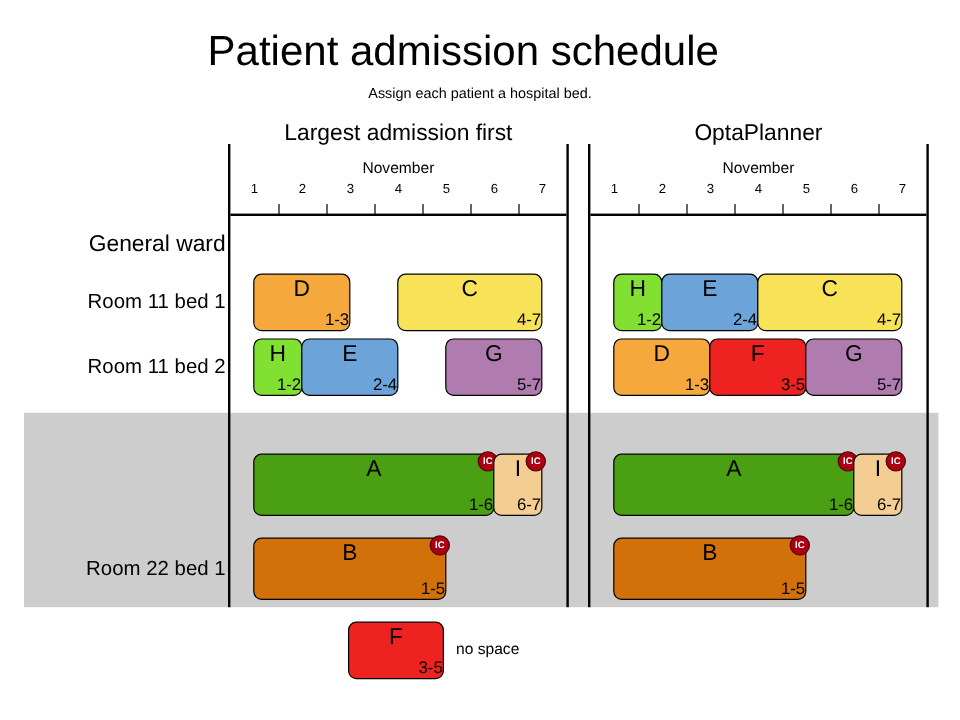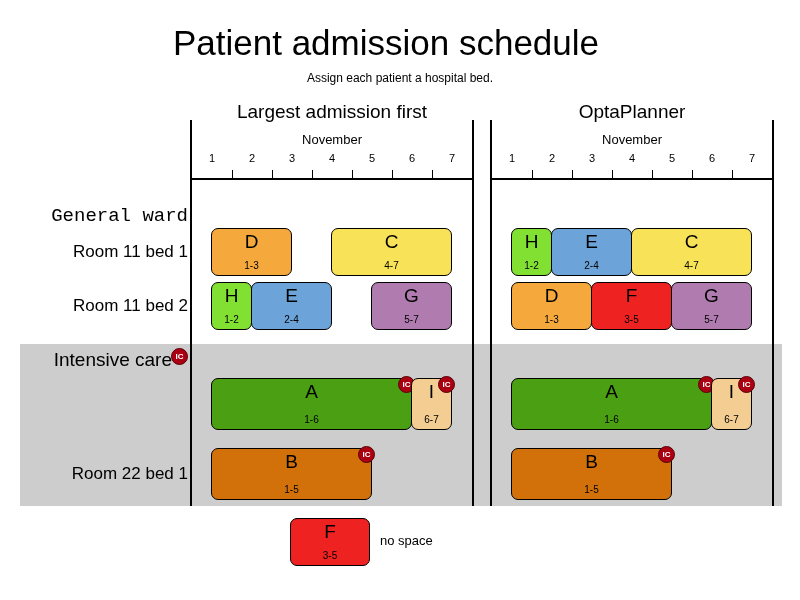--- a/index.html
+++ b/index.html
@@ -156,22 +156,22 @@
     left: 0; right: 0;
     top: 2px;
     text-align: center;
     font-size: 19px;
     line-height: 22px;
   }
   .bar-range {
     position: absolute;
     left: 0; right: 0;
     bottom: 3px;
-    text-align: center;
-    font-size: 10px;
+    text-align: right;
+    font-size: 14px;
     line-height: 12px;
   }
   .ic-badge {
     position: absolute;
     width: 17px;
     height: 17px;
     border-radius: 50%;
     background: #aa0011;
     border: 1px solid #5a0008;
     color: #ffffff;
@@ -203,24 +203,23 @@
 <body>
 
 <div id="root">
 
   <div class="page-title">Patient admission schedule</div>
   <div class="page-subtitle">Assign each patient a hospital bed.</div>
 
   <div class="ic-band"></div>
 
   <div class="labels-col" id="labels-col">
-      <div class="row-label section-label" style="top: 204px; font-family: Liberation Mono, monospace;"><span>General ward</span></div>
+      <div class="row-label section-label" style="top: 192px;"><span>General ward</span></div>
       <div class="row-label bed-label" style="top: 241px;">Room 11 bed 1</div>
       <div class="row-label bed-label" style="top: 295px;">Room 11 bed 2</div>
-      <div class="row-label section-label" style="top: 348px;"><span>Intensive care</span><span class="ic-badge badge-inline" style="position: relative; top: -7px; margin-left: -1px;">IC</span></div>
       <div class="row-label bed-label" style="top: 463px;">Room 22 bed 1</div>
     </div>
 
   <div id="panels-host">
       <div class="panel" style="left: 192px; width: 280px;">
         <div class="panel-title">Largest admission first</div>
         <div class="axis-box">
           <div class="axis-month">November</div>
           <div class="axis-nums">
             <div class="axis-num" style="left: 0px;">1</div>

